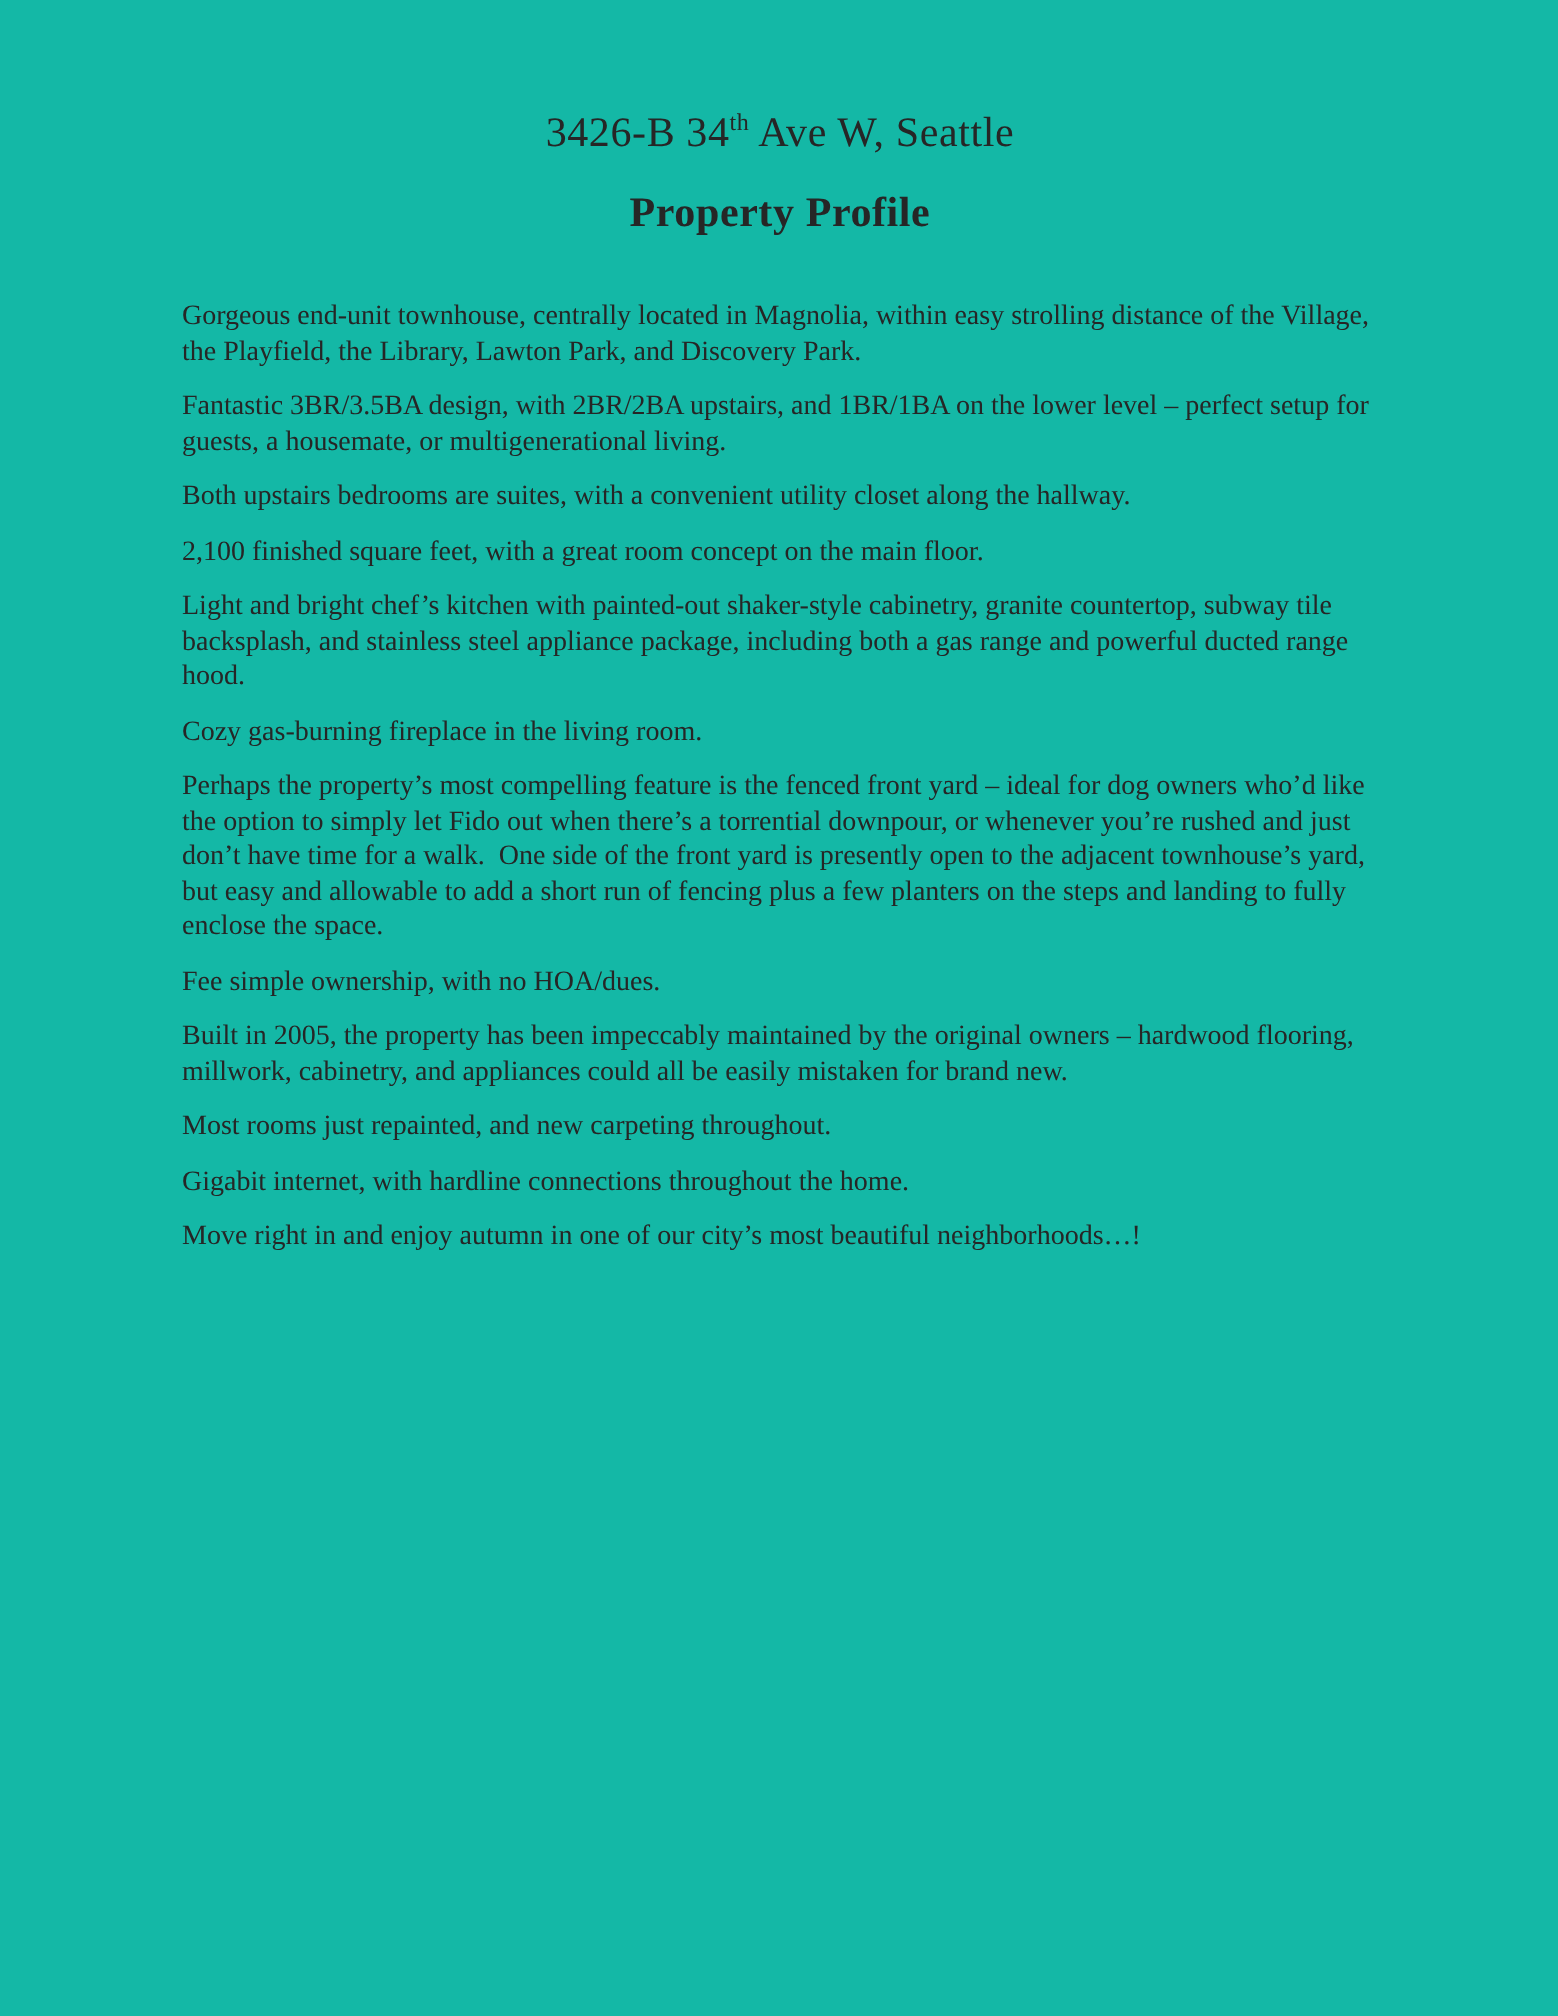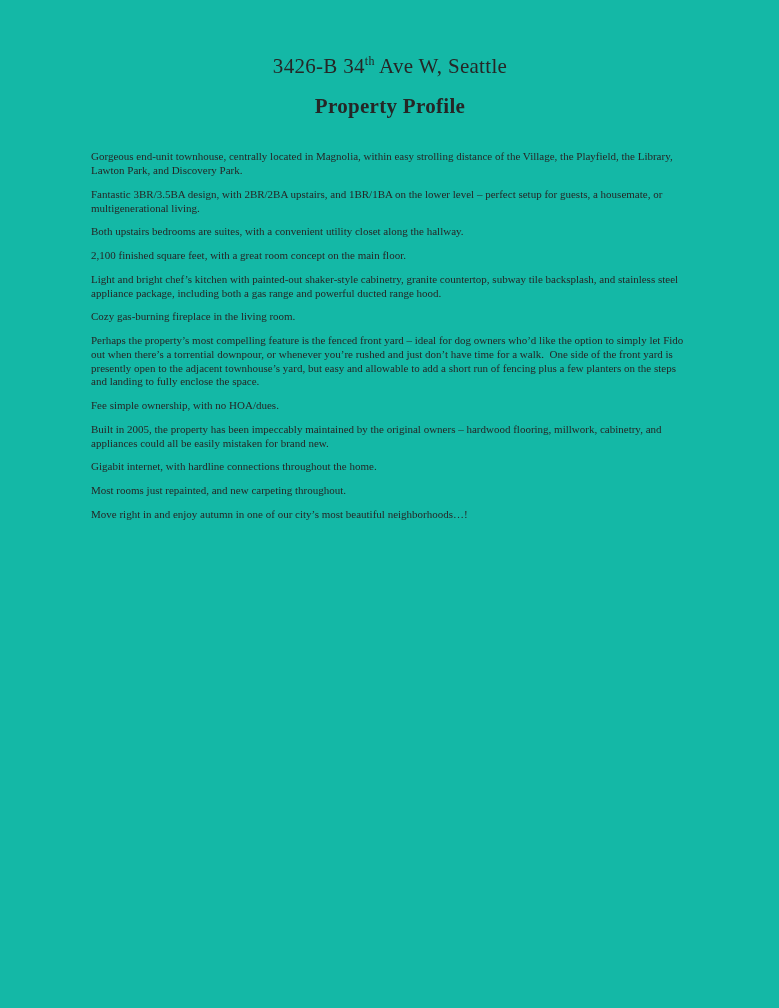--- a/index.html
+++ b/index.html
@@ -35,21 +35,21 @@
   }
   .doc-subtitle {
     text-align: center;
     font-size: 21px;
     font-weight: 700;
     letter-spacing: 0.3px;
     margin: 0 0 31px 0;
     line-height: 1.2;
   }
   .body-par {
-    font-size: 11px;
+    font-size: 14px;
     line-height: 1.25;
     margin: 0 0 10px 0;
     white-space: pre-wrap;
   }
 </style>
 </head>
 <body>
 
 <div class="page">
 
@@ -60,18 +60,18 @@
   <div>
     <p class="body-par">Gorgeous end-unit townhouse, centrally located in Magnolia, within easy strolling distance of the Village, the Playfield, the Library, Lawton Park, and Discovery Park.</p>
     <p class="body-par">Fantastic 3BR/3.5BA design, with 2BR/2BA upstairs, and 1BR/1BA on the lower level – perfect setup for guests, a housemate, or multigenerational living.</p>
     <p class="body-par">Both upstairs bedrooms are suites, with a convenient utility closet along the hallway.</p>
     <p class="body-par">2,100 finished square feet, with a great room concept on the main floor.</p>
     <p class="body-par">Light and bright chef’s kitchen with painted-out shaker-style cabinetry, granite countertop, subway tile backsplash, and stainless steel appliance package, including both a gas range and powerful ducted range hood.</p>
     <p class="body-par">Cozy gas-burning fireplace in the living room.</p>
     <p class="body-par">Perhaps the property’s most compelling feature is the fenced front yard – ideal for dog owners who’d like the option to simply let Fido out when there’s a torrential downpour, or whenever you’re rushed and just don’t have time for a walk.  One side of the front yard is presently open to the adjacent townhouse’s yard, but easy and allowable to add a short run of fencing plus a few planters on the steps and landing to fully enclose the space.</p>
     <p class="body-par">Fee simple ownership, with no HOA/dues.</p>
     <p class="body-par">Built in 2005, the property has been impeccably maintained by the original owners – hardwood flooring, millwork, cabinetry, and appliances could all be easily mistaken for brand new.</p>
+    <p class="body-par">Most rooms just repainted, and new carpeting throughout.</p>
     <p class="body-par">Gigabit internet, with hardline connections throughout the home.</p>
-    <p class="body-par">Most rooms just repainted, and new carpeting throughout.</p>
     <p class="body-par">Move right in and enjoy autumn in one of our city’s most beautiful neighborhoods…!</p>
   </div>
 
 </div>
 
 </body></html>

